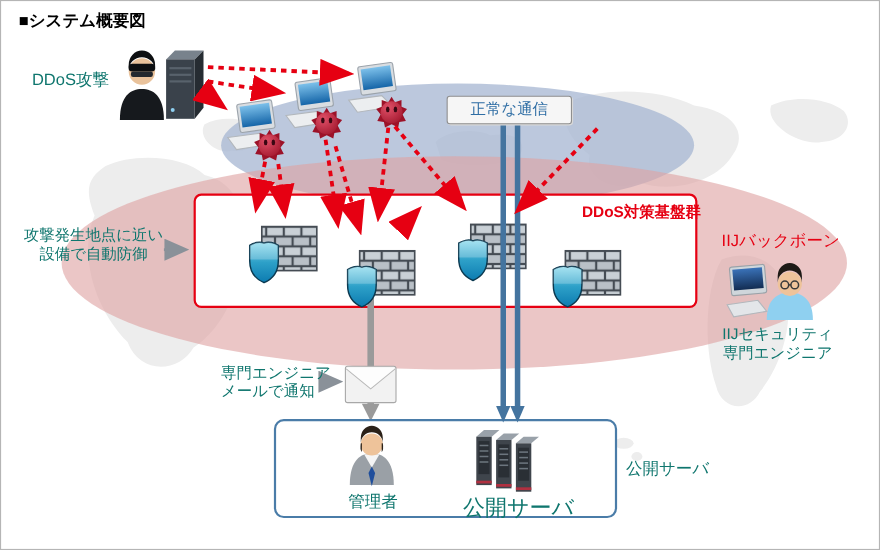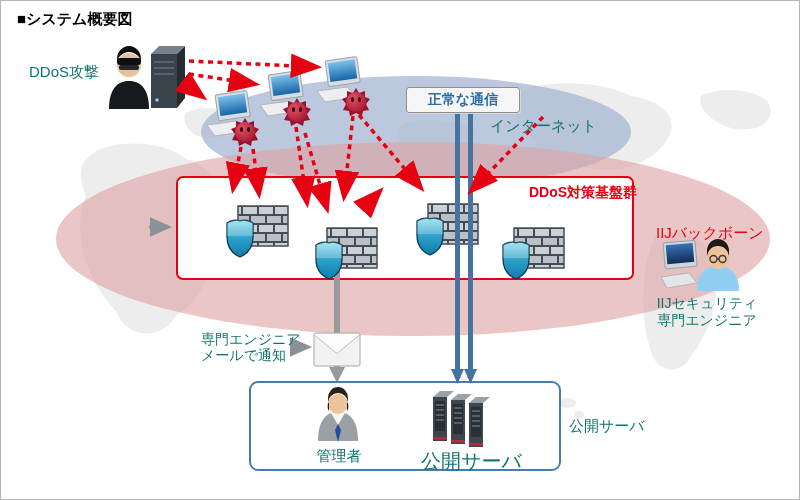--- a/index.html
+++ b/index.html
@@ -3,24 +3,24 @@
 <meta charset="utf-8">
 <style>
   html,body{margin:0;padding:0;background:#fff;font-family:"Liberation Sans","DejaVu Sans",sans-serif;}
   .canvas{position:relative;width:798px;height:498px;border:1px solid #b5b5b5;background:#fff;overflow:hidden;}
   .diagram-svg{position:absolute;left:0;top:0;}
   .lbl{position:absolute;color:#0f766e;white-space:nowrap;z-index:10;}
   .title{left:16px;top:9px;font-size:15px;font-weight:bold;color:#000;}
   .ddos-attack{left:28px;top:62px;font-size:15px;}
   .normal-box{left:405px;top:86px;width:112px;height:24px;background:#f6f6f6;border:1px solid #8f8f8f;
     border-radius:3px;display:flex;align-items:center;justify-content:center;
-    color:#2e6da4;font-size:14px;box-shadow:1px 1px 0 #d8d8d8;z-index:11;font-weight:bold;}
+    color:#2e6da4;font-size:14px;box-shadow:1px 1px 0 #d8d8d8;z-index:11;}
   .internet{left:489px;top:116px;font-size:15px;}
   .ddos-group{left:496px;top:183px;font-size:14px;font-weight:bold;color:#e60012;margin-left:32px;}
-  .backbone{left:655px;top:209px;font-size:15px;color:#e60012;margin-top:14px;}
+  .backbone{left:655px;top:209px;font-size:15px;color:#e60012;}
   .auto-defense{left:14px;top:204px;width:140px;text-align:center;font-size:14px;line-height:17px;}
   .engineer-lbl{left:648px;top:294px;width:116px;text-align:center;font-size:14px;line-height:17px;}
   .mail-lbl{left:200px;top:330px;font-size:14px;line-height:16px;}
   .admin-lbl{left:308px;top:446px;width:60px;text-align:center;font-size:15px;}
   .server-lbl{left:420px;top:447px;width:84px;text-align:center;font-size:20px;}
   .customer-lbl{left:568px;top:416px;font-size:15px;}
 </style>
 </head>
 <body>
 
@@ -248,23 +248,26 @@
     </g>
     <polygon points="-40,-14 -12,-18 -4,-8 -34,-3" fill="#e3e6e9" stroke="#b2b7bc"></polygon>
   </g>
 </svg>
 
 <div class="lbl title">■システム概要図</div>
 <div class="lbl ddos-attack">DDoS攻撃</div>
 <div class="lbl normal-box">
   <span>正常な通信</span>
 </div>
-<div class="lbl internet">インターネット</div>
 <div class="lbl ddos-group">DDoS対策基盤群</div>
 <div class="lbl backbone">IIJバックボーン</div>
+<div class="lbl auto-defense">
+  <div>攻撃発生地点に近い</div>
+  <div>設備で自動防御</div>
+</div>
 <div class="lbl engineer-lbl">
   <div>IIJセキュリティ</div>
   <div>専門エンジニア</div>
 </div>
 <div class="lbl mail-lbl">
   <div>専門エンジニア</div>
   <div>メールで通知</div>
 </div>
 <div class="lbl admin-lbl">管理者</div>
 <div class="lbl server-lbl">公開サーバ</div>

